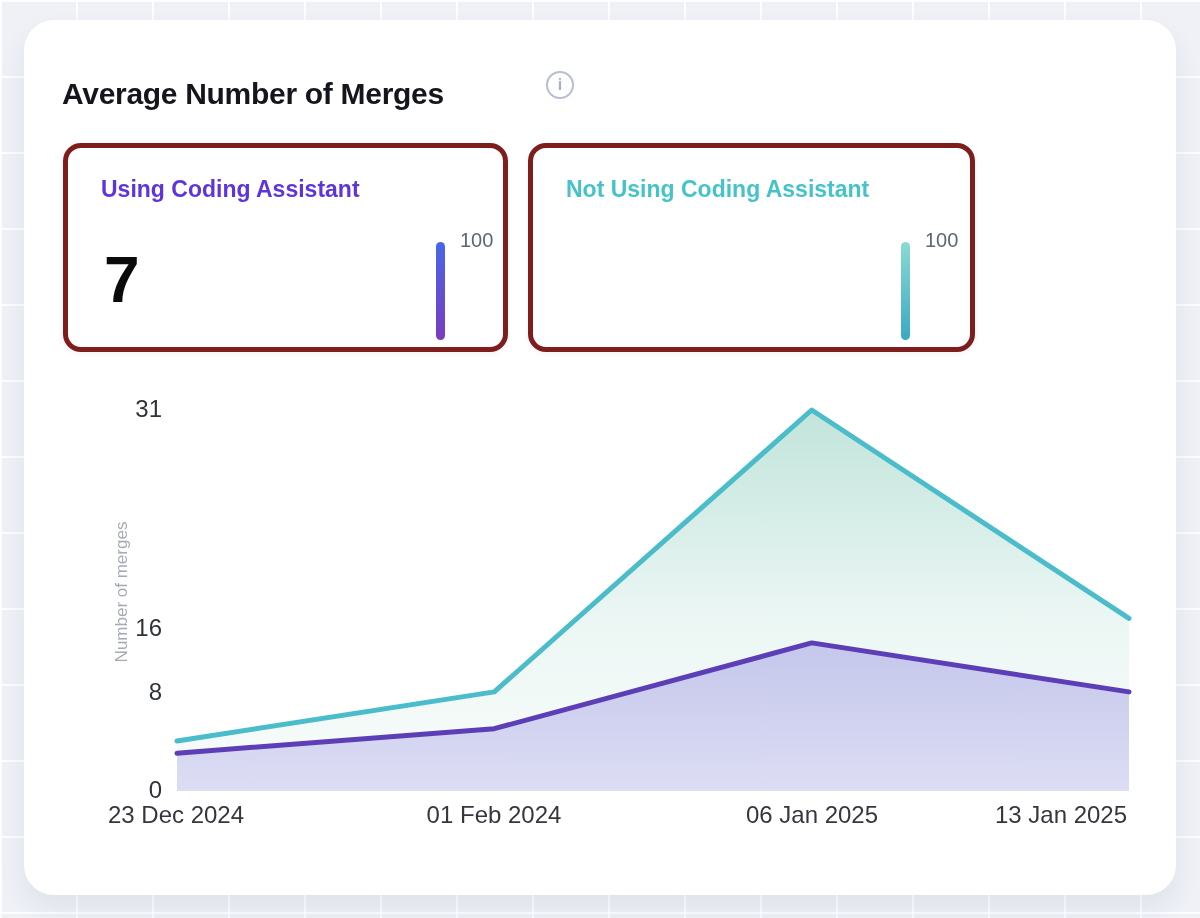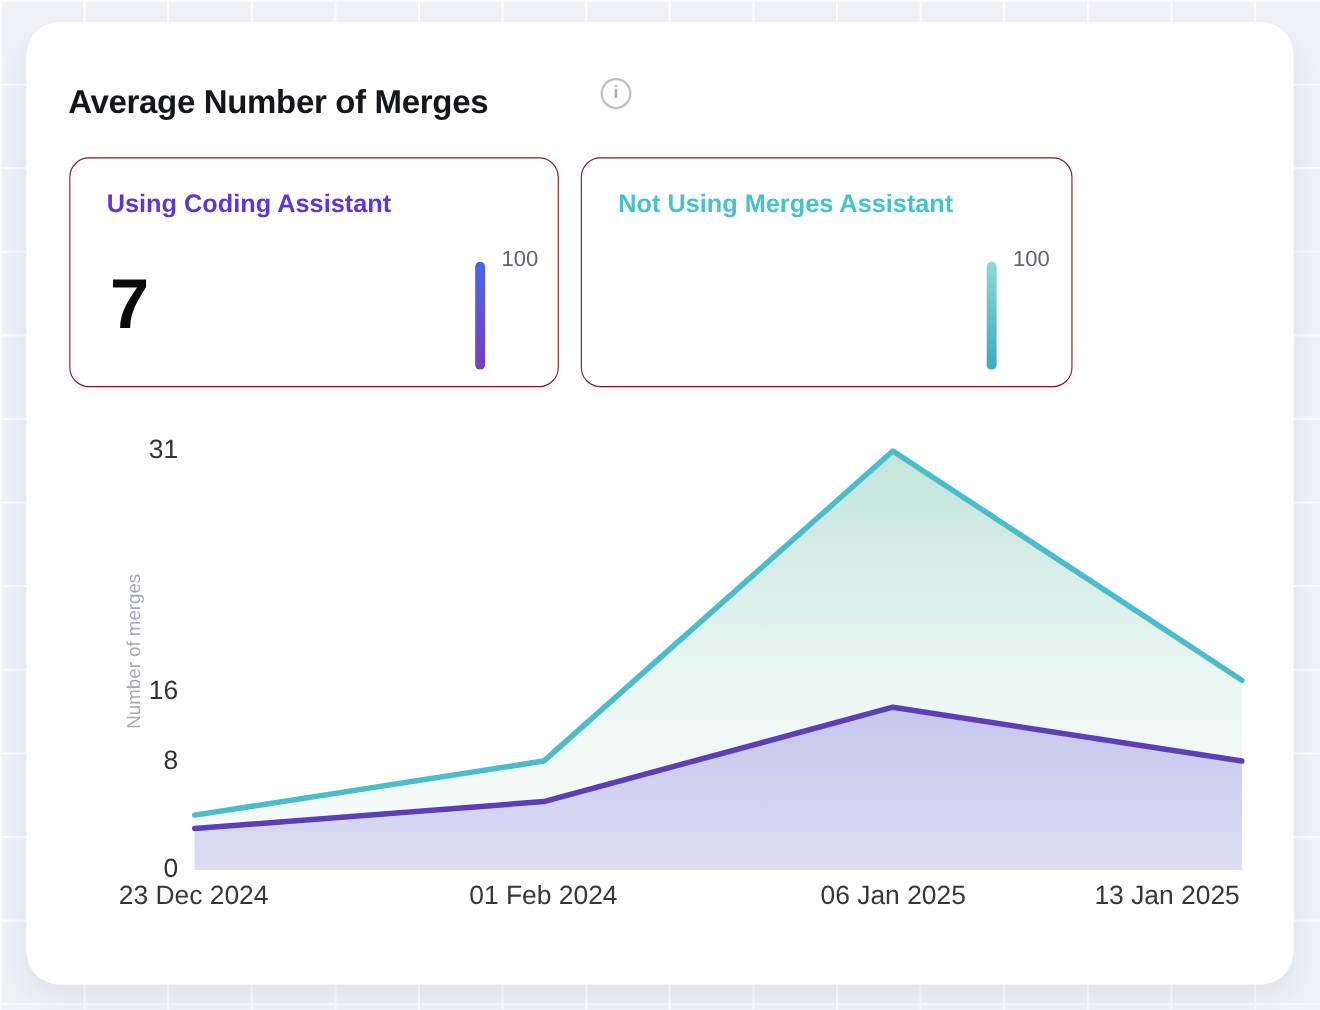--- a/index.html
+++ b/index.html
@@ -22,21 +22,21 @@
     font-size:30px;font-weight:700;color:#14161B;letter-spacing:-0.3px;margin-top:13px;
   }
   .info-icon{
     position:absolute;left:546px;top:71px;width:28px;height:28px;
     border:2px solid #B9BED0;border-radius:50%;box-sizing:border-box;
     color:#A9AFC4;font-size:16px;font-weight:600;
     display:flex;align-items:center;justify-content:center;cursor:pointer;
   }
   .stat-card{
     position:absolute;top:143px;height:209px;background:#FFFFFF;
-    border:1px solid #7f1d1d;border-radius:18px;box-sizing:border-box;
+    border:5px solid #7f1d1d;border-radius:18px;box-sizing:border-box;
     box-shadow:0 2px 6px rgba(35,40,80,0.05);
   }
   .stat-card.using{left:63px;width:445px;}
   .stat-card.notusing{left:528px;width:447px;}
   .stat-label{position:absolute;left:33px;top:28px;font-size:23px;font-weight:700;}
   .stat-value{position:absolute;left:36px;top:100px;font-size:64px;line-height:64px;font-weight:800;color:#0A0A0C;}
   .scale-bar{position:absolute;left:368px;top:94px;width:9px;height:98px;border-radius:6px;}
   .scale-max{position:absolute;left:392px;top:81px;font-size:20px;color:#5E6574;}
   .chart-svg{position:absolute;left:0;top:0;width:1200px;height:918px;pointer-events:none;}
   .ytick{position:absolute;left:100px;width:62px;text-align:right;font-size:24px;color:#2F3338;height:30px;line-height:30px;}
@@ -59,21 +59,21 @@
 </div>
 
 <div class="stat-card using">
   <div class="stat-label" style="color: rgb(93, 53, 219);">Using Coding Assistant</div>
   <div class="stat-value">7</div>
   <div class="scale-bar" style="background: linear-gradient(rgb(71, 103, 232), rgb(123, 60, 190));"></div>
   <div class="scale-max">100</div>
 </div>
 
 <div class="stat-card notusing">
-  <div class="stat-label" style="color: rgb(70, 195, 201);">Not Using Merges Assistant</div>
+  <div class="stat-label" style="color: rgb(70, 195, 201);">Not Using Coding Assistant</div>
   <div class="scale-bar" style="background: linear-gradient(rgb(139, 218, 212), rgb(59, 169, 194));"></div>
   <div class="scale-max">100</div>
 </div>
 
 <svg class="chart-svg" viewBox="0 0 1200 918" xmlns="http://www.w3.org/2000/svg">
   <defs>
     <linearGradient id="gTeal" gradientUnits="userSpaceOnUse" x1="0" y1="410" x2="0" y2="791">
       <stop offset="0" stop-color="#5DB9A1" stop-opacity="0.38"></stop>
       <stop offset="0.55" stop-color="#5DB9A1" stop-opacity="0.12"></stop>
       <stop offset="1" stop-color="#5DB9A1" stop-opacity="0.04"></stop>

